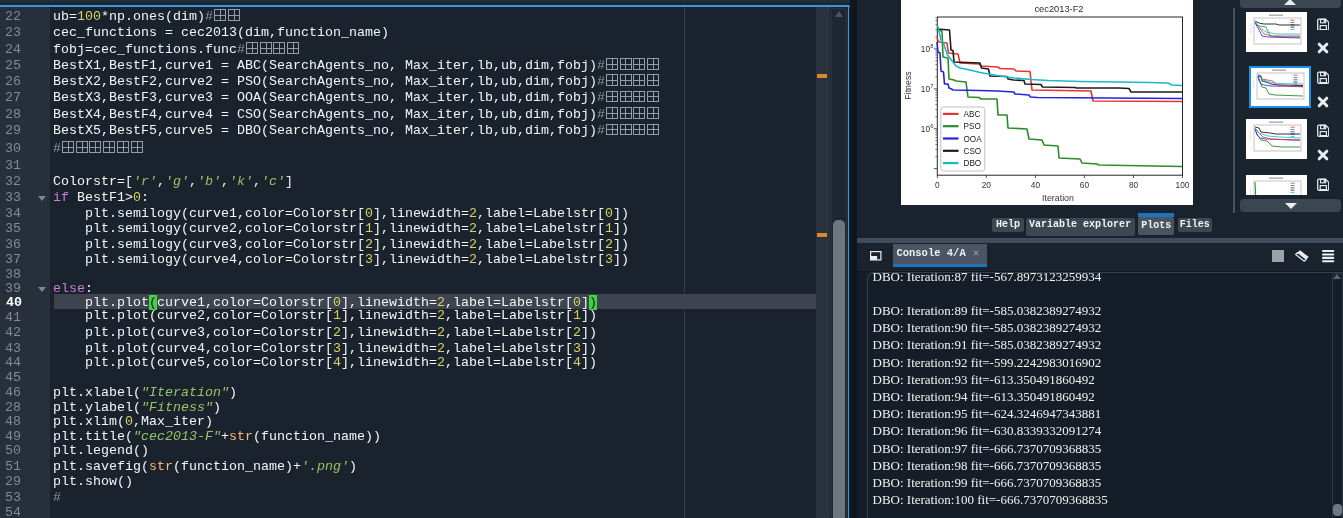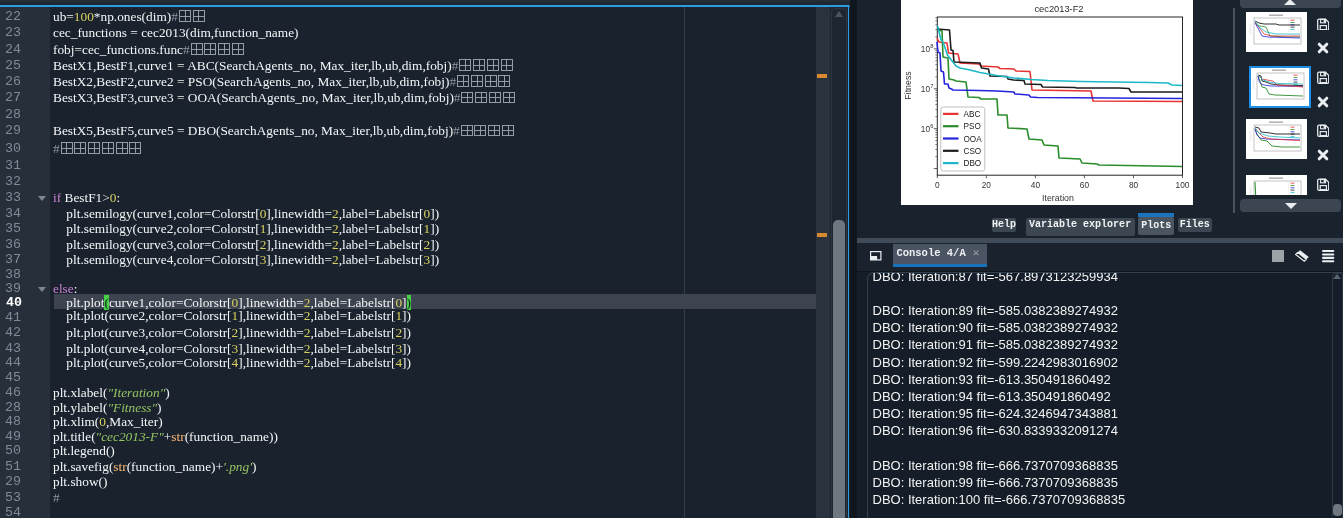--- a/index.html
+++ b/index.html
@@ -14,21 +14,21 @@
 #bbr{position:absolute;left:847.7px;top:4.9px;width:1.8px;height:513.1px;background:#2e9ae0}
 #gut{position:absolute;left:0;top:6.7px;width:50.3px;height:511.3px;background:#272f3a}
 #flg{position:absolute;left:815.5px;top:6.7px;width:14px;height:511.3px;background:#29323d}
 #sbz{position:absolute;left:829.5px;top:6.7px;width:18.2px;height:511.3px;background:#1d2631}
 #rul{position:absolute;left:683.5px;top:6.7px;width:1px;height:511.3px;background:#333e49}
 #hl{position:absolute;left:54px;top:293.8px;width:761.5px;height:14.8px;background:#3d4450}
 .n{position:absolute;left:0;width:21px;text-align:right;font-size:13.33px;
  line-height:15.5px;color:#7f8a99;font-family:"Liberation Mono",monospace}
 .n.cur{color:#fff;font-weight:bold;width:22px}
 .cl{position:absolute;left:53px;white-space:pre;font-size:13.33px;line-height:15.5px;
- color:#f4f6f8;font-family:Liberation Serif, serif}
+ color:#f4f6f8;font-family:Liberation Mono, monospace}
 .k{color:#c77fd2} .s{color:#95c464;font-style:italic} .d{color:#d8d060}
 .b{color:#fdba74} .c{color:#8d97a2}
 .pm{background:#44d144;color:#10181f}
 .j{display:inline-block;width:12px;height:11.8px;border:1px solid #939da8;margin:0 0.9px;
  vertical-align:-1px;
  background:linear-gradient(#939da8,#939da8) 0 4.9px/10px 1px no-repeat,
             linear-gradient(#939da8,#939da8) 4.9px 0/1px 9.8px no-repeat}
 .fold{position:absolute;width:0;height:0;border-left:4.5px solid transparent;
  border-right:4.5px solid transparent;border-top:5px solid #7d8793}
 #sgrv{position:absolute;left:830.5px;top:8px;width:16.5px;height:509px;
@@ -54,21 +54,21 @@
 #ctab{position:absolute;left:892.9px;top:244.3px;width:93.9px;height:19.9px;background:#4a5462;
  color:#eef1f4;font-family:"Liberation Mono",monospace;font-size:10.5px;font-weight:bold;
  line-height:19.9px;padding-left:3.5px}
 #ctab i{font-style:normal;color:#98a1ac;font-size:11px;padding-left:7px}
 #cund{position:absolute;left:892.9px;top:264.2px;width:93.9px;height:2.8px;background:#1a72bb}
 #cbody{position:absolute;left:857px;top:271.5px;width:486px;height:246.5px;background:#151e28}
 #cframe{position:absolute;left:866.5px;top:271.5px;width:476.5px;height:246.5px;
  border-top:1px solid #33404d;border-left:1px solid #33404d;border-top-left-radius:7px}
 #ctxt{position:absolute;left:867.5px;top:272.5px;width:462px;height:245.5px;overflow:hidden}
 .ko{position:absolute;left:5px;white-space:pre;font-size:13px;line-height:17.2px;
- color:#f2f2f2;font-family:Liberation Sans, sans-serif}
+ color:#f2f2f2;font-family:Liberation Serif, serif}
 </style></head>
 <body>
 <div id="scr">
 
  <div id="ed"></div>
  <div id="edtop">
       <i></i>
     </div>
  <div id="gut"></div>
  <div id="flg"></div>
@@ -81,26 +81,28 @@
     <div class="cl" style="top:24.7px">cec_functions = cec2013(dim,function_name)</div>
     <div class="n" style="top:41.8px">24</div>
     <div class="cl" style="top:41.8px">fobj=cec_functions.func<span class="c">#<i class="j"></i><i class="j"></i><i class="j"></i><i class="j"></i></span></div>
     <div class="n" style="top:58.0px">25</div>
     <div class="cl" style="top:58.0px">BestX1,BestF1,curve1 = ABC(SearchAgents_no, Max_iter,lb,ub,dim,fobj)<span class="c">#<i class="j"></i><i class="j"></i><i class="j"></i><i class="j"></i></span></div>
     <div class="n" style="top:74.2px">26</div>
     <div class="cl" style="top:74.2px">BestX2,BestF2,curve2 = PSO(SearchAgents_no, Max_iter,lb,ub,dim,fobj)<span class="c">#<i class="j"></i><i class="j"></i><i class="j"></i><i class="j"></i></span></div>
     <div class="n" style="top:90.4px">27</div>
     <div class="cl" style="top:90.4px">BestX3,BestF3,curve3 = OOA(SearchAgents_no, Max_iter,lb,ub,dim,fobj)<span class="c">#<i class="j"></i><i class="j"></i><i class="j"></i><i class="j"></i></span></div>
     <div class="n" style="top:106.6px">28</div>
+    <div class="cl" style="top:106.6px">BestX4,BestF4,curve4 = CSO(SearchAgents_no, Max_iter,lb,ub,dim,fobj)<span class="c">#<i class="j"></i><i class="j"></i><i class="j"></i><i class="j"></i></span></div>
     <div class="n" style="top:123.3px">29</div>
     <div class="cl" style="top:123.3px">BestX5,BestF5,curve5 = DBO(SearchAgents_no, Max_iter,lb,ub,dim,fobj)<span class="c">#<i class="j"></i><i class="j"></i><i class="j"></i><i class="j"></i></span></div>
     <div class="n" style="top:140.7px">30</div>
     <div class="cl" style="top:140.7px"><span class="c">#<i class="j"></i><i class="j"></i><i class="j"></i><i class="j"></i><i class="j"></i><i class="j"></i></span></div>
     <div class="n" style="top:158.1px">31</div>
     <div class="n" style="top:174.1px">32</div>
+    <div class="cl" style="top:174.1px">Colorstr=[<span class="s">'r'</span>,<span class="s">'g'</span>,<span class="s">'b'</span>,<span class="s">'k'</span>,<span class="s">'c'</span>]</div>
     <div class="n" style="top:190.1px">33</div>
     <div class="cl" style="top:190.1px"><span class="k">if</span> BestF1&gt;<span class="d">0</span>:</div>
     <div class="n" style="top:205.9px">34</div>
     <div class="cl" style="top:205.9px">    plt.semilogy(curve1,color=Colorstr[<span class="d">0</span>],linewidth=<span class="d">2</span>,label=Labelstr[<span class="d">0</span>])</div>
     <div class="n" style="top:221.2px">35</div>
     <div class="cl" style="top:221.2px">    plt.semilogy(curve2,color=Colorstr[<span class="d">1</span>],linewidth=<span class="d">2</span>,label=Labelstr[<span class="d">1</span>])</div>
     <div class="n" style="top:236.5px">36</div>
     <div class="cl" style="top:236.5px">    plt.semilogy(curve3,color=Colorstr[<span class="d">2</span>],linewidth=<span class="d">2</span>,label=Labelstr[<span class="d">2</span>])</div>
     <div class="n" style="top:251.8px">37</div>
     <div class="cl" style="top:251.8px">    plt.semilogy(curve4,color=Colorstr[<span class="d">3</span>],linewidth=<span class="d">2</span>,label=Labelstr[<span class="d">3</span>])</div>
@@ -213,21 +215,21 @@
       <text x="62.5" y="116.9" font-size="8.2" fill="#1a1a1a">ABC</text>
       <line x1="42" y1="126.2" x2="57.5" y2="126.2" stroke="#2a8c2a" stroke-width="2.2"></line>
       <text x="62.5" y="129.2" font-size="8.2" fill="#1a1a1a">PSO</text>
       <line x1="42" y1="138.5" x2="57.5" y2="138.5" stroke="#2424dd" stroke-width="2.2"></line>
       <text x="62.5" y="141.5" font-size="8.2" fill="#1a1a1a">OOA</text>
       <line x1="42" y1="150.8" x2="57.5" y2="150.8" stroke="#1c1c1c" stroke-width="2.2"></line>
       <text x="62.5" y="153.8" font-size="8.2" fill="#1a1a1a">CSO</text>
       <line x1="42" y1="163.1" x2="57.5" y2="163.1" stroke="#1cb8c8" stroke-width="2.2"></line>
       <text x="62.5" y="166.1" font-size="8.2" fill="#1a1a1a">DBO</text>
 </svg>
- <div class="tb" style="left:992.1px;top:218.3px;width:24px;height:13.7px;line-height:13.7px">Help</div>
+ <div class="tb" style="left:992.1px;top:218.3px;width:32px;height:13.7px;line-height:13.7px">Help</div>
     <div class="tb" style="left:1025.7px;top:218.3px;width:108.9px;height:18px;line-height:13.7px">Variable explorer</div>
     <div class="ab" style="left:1138.2px;top:213.4px;width:36.1px;height:3.6px;background:#1d74bc"></div>
     <div class="tb sel" style="left:1138.2px;top:217px;width:36.1px;height:18px;line-height:18px">Plots</div>
     <div class="tb" style="left:1177.9px;top:218.3px;width:33.9px;height:13.7px;line-height:13.7px">Files</div>
  <div id="tpanel"></div>
  <div id="tline"></div>
  <div class="bar" style="top:-6px;height:14px"></div>
  <div class="tri" style="left:1284px;top:-1.5px;border-bottom:6px solid #e9edf0"></div>
  <div class="bar" style="top:198.8px;height:13.4px"></div>
  <div class="tri" style="left:1284.5px;top:202.6px;border-top:6px solid #e9edf0"></div>
@@ -355,19 +357,20 @@
  <div id="ctxt">
       <div class="ko" style="top:-5.0px">DBO: Iteration:87 fit=-567.8973123259934</div>
       <div class="ko" style="top:29.4px">DBO: Iteration:89 fit=-585.0382389274932</div>
       <div class="ko" style="top:46.6px">DBO: Iteration:90 fit=-585.0382389274932</div>
       <div class="ko" style="top:63.8px">DBO: Iteration:91 fit=-585.0382389274932</div>
       <div class="ko" style="top:81.0px">DBO: Iteration:92 fit=-599.2242983016902</div>
       <div class="ko" style="top:98.2px">DBO: Iteration:93 fit=-613.350491860492</div>
       <div class="ko" style="top:115.4px">DBO: Iteration:94 fit=-613.350491860492</div>
       <div class="ko" style="top:132.6px">DBO: Iteration:95 fit=-624.3246947343881</div>
       <div class="ko" style="top:149.8px">DBO: Iteration:96 fit=-630.8339332091274</div>
+      <div class="ko" style="top:167.0px">DBO: Iteration:97 fit=-666.7370709368835</div>
       <div class="ko" style="top:184.2px">DBO: Iteration:98 fit=-666.7370709368835</div>
       <div class="ko" style="top:201.4px">DBO: Iteration:99 fit=-666.7370709368835</div>
       <div class="ko" style="top:218.6px">DBO: Iteration:100 fit=-666.7370709368835</div>
     </div>
  <div class="tri" style="left:1332.5px;top:273.5px;border-left-width:4.5px;border-right-width:4.5px;border-bottom:5.5px solid #5a646f"></div>
  <div class="ab" style="left:1331.5px;top:272.5px;width:11px;height:244px;border:1px solid #2c3845;border-bottom:none;border-radius:4px 4px 0 0"></div>
  <div class="ab" style="left:1333.2px;top:503.5px;width:8.6px;height:12px;background:#70787f;border-radius:4px"></div>
 </div>
 </body></html>

